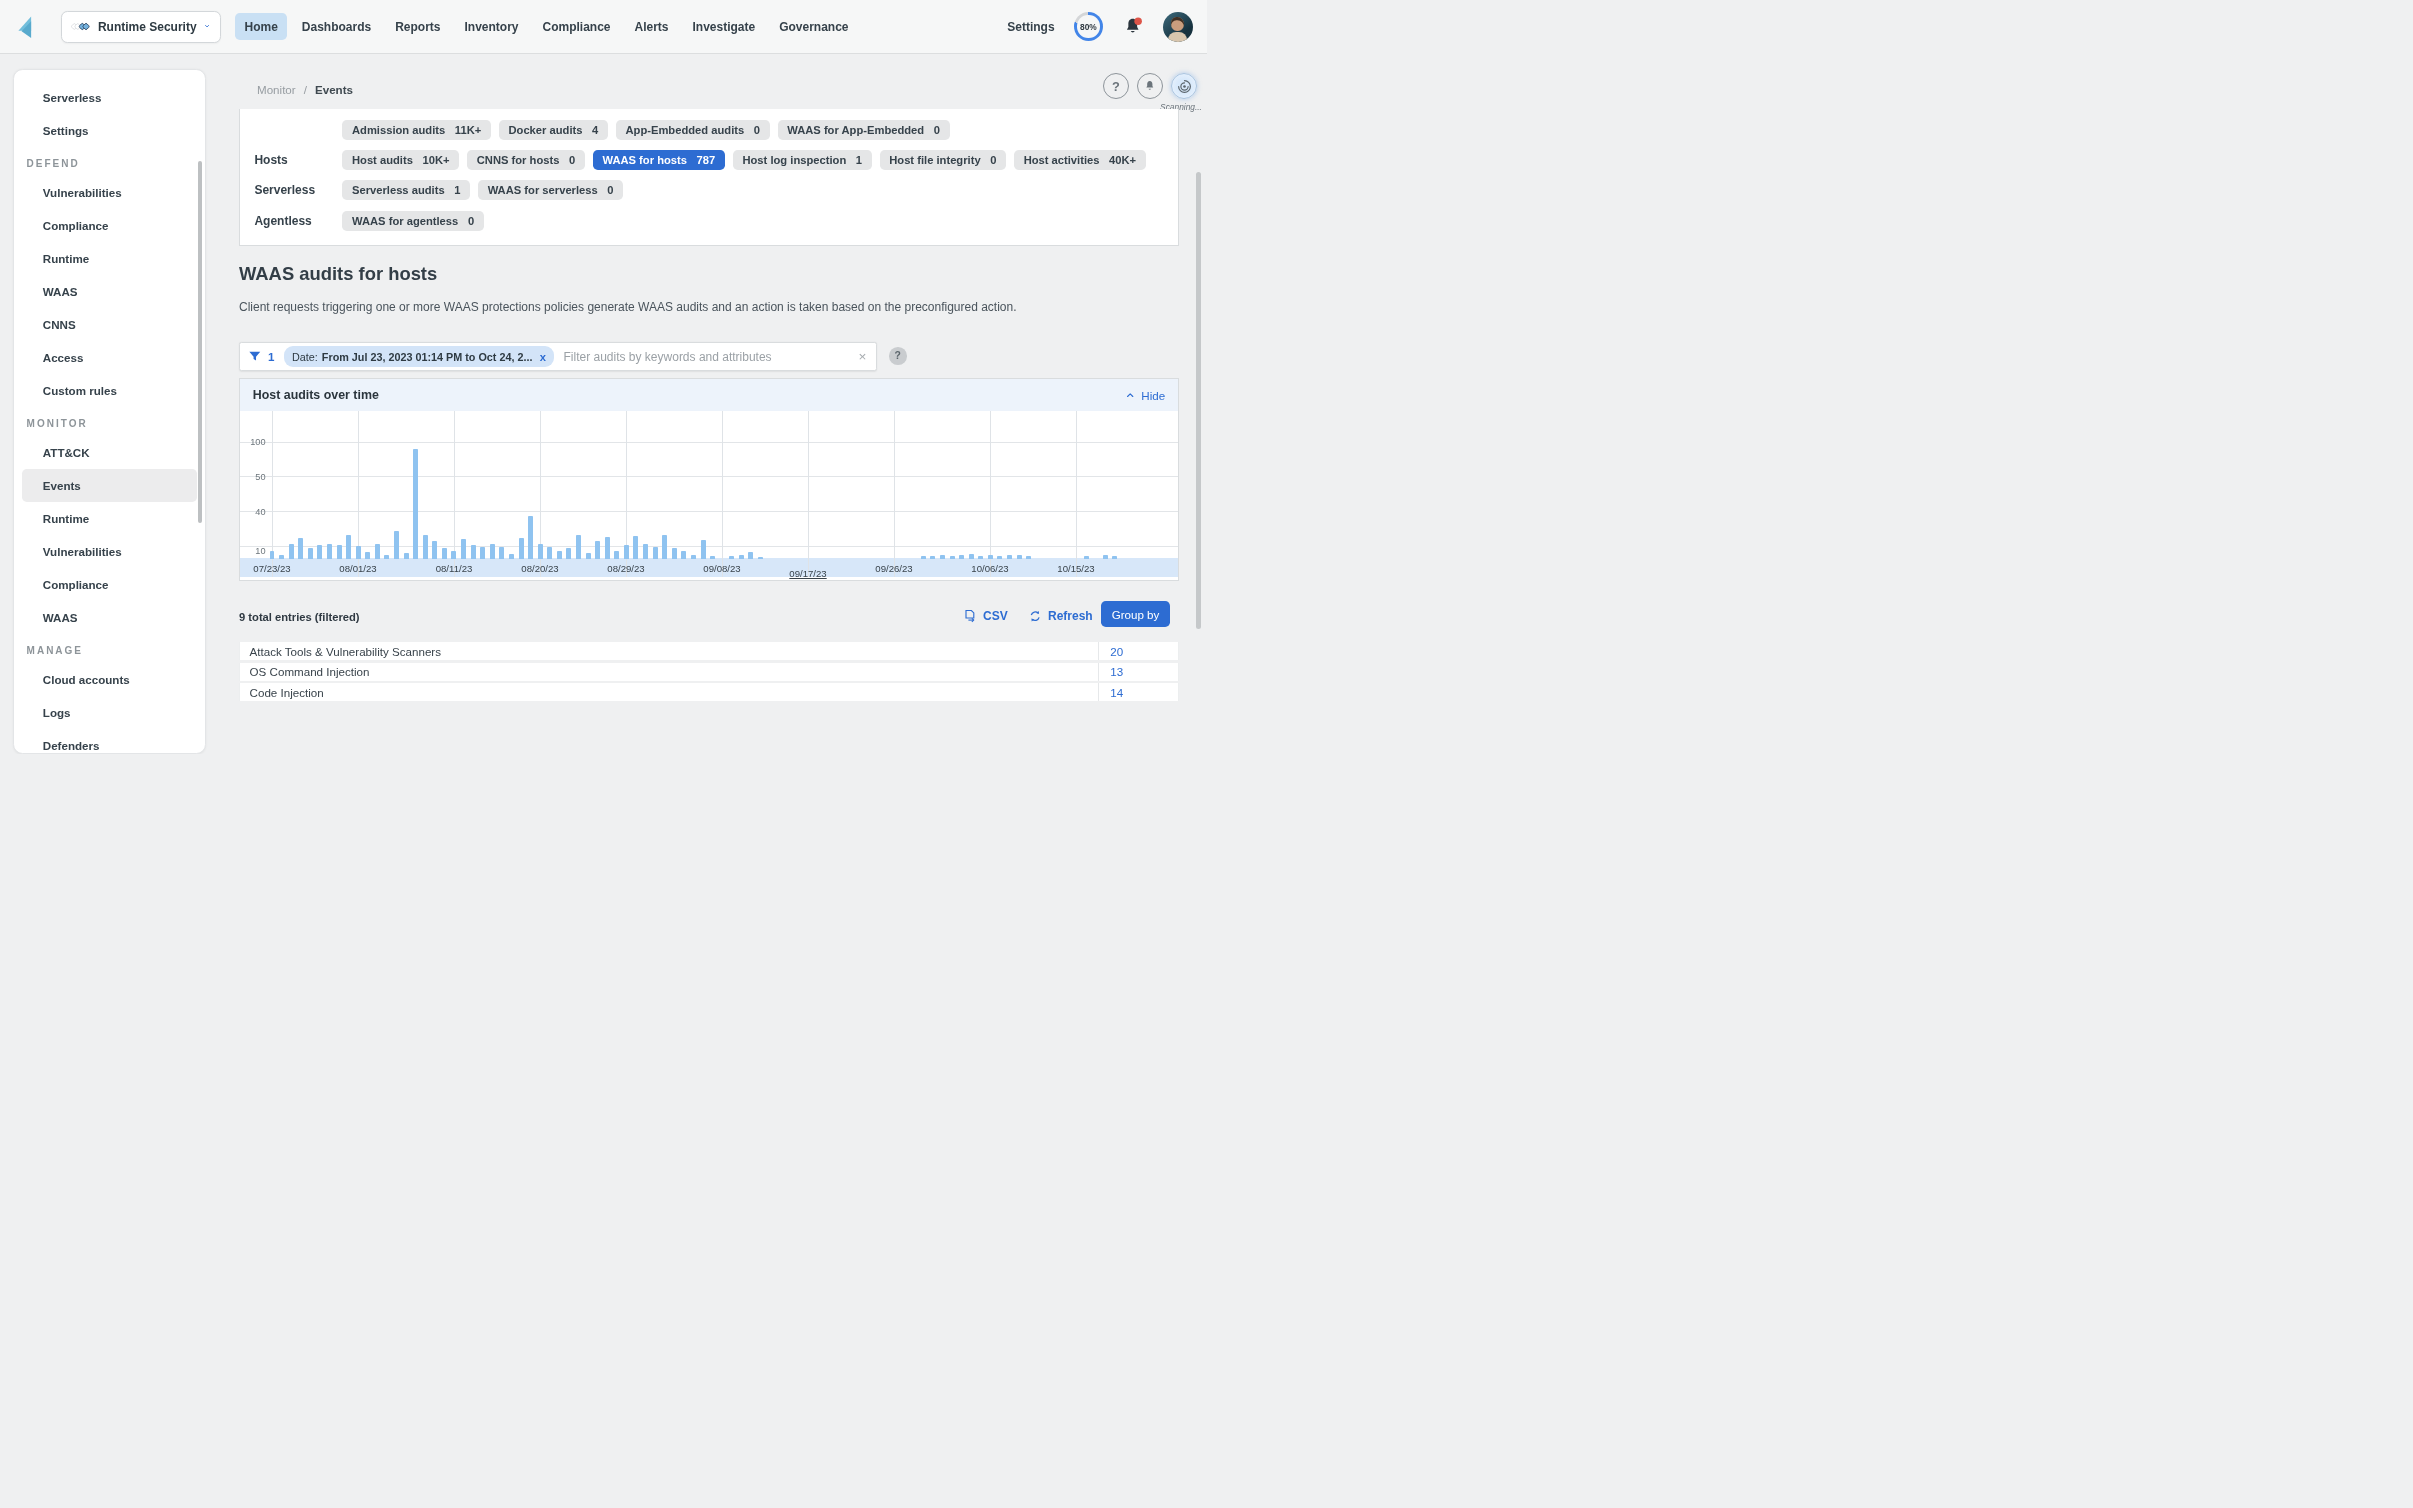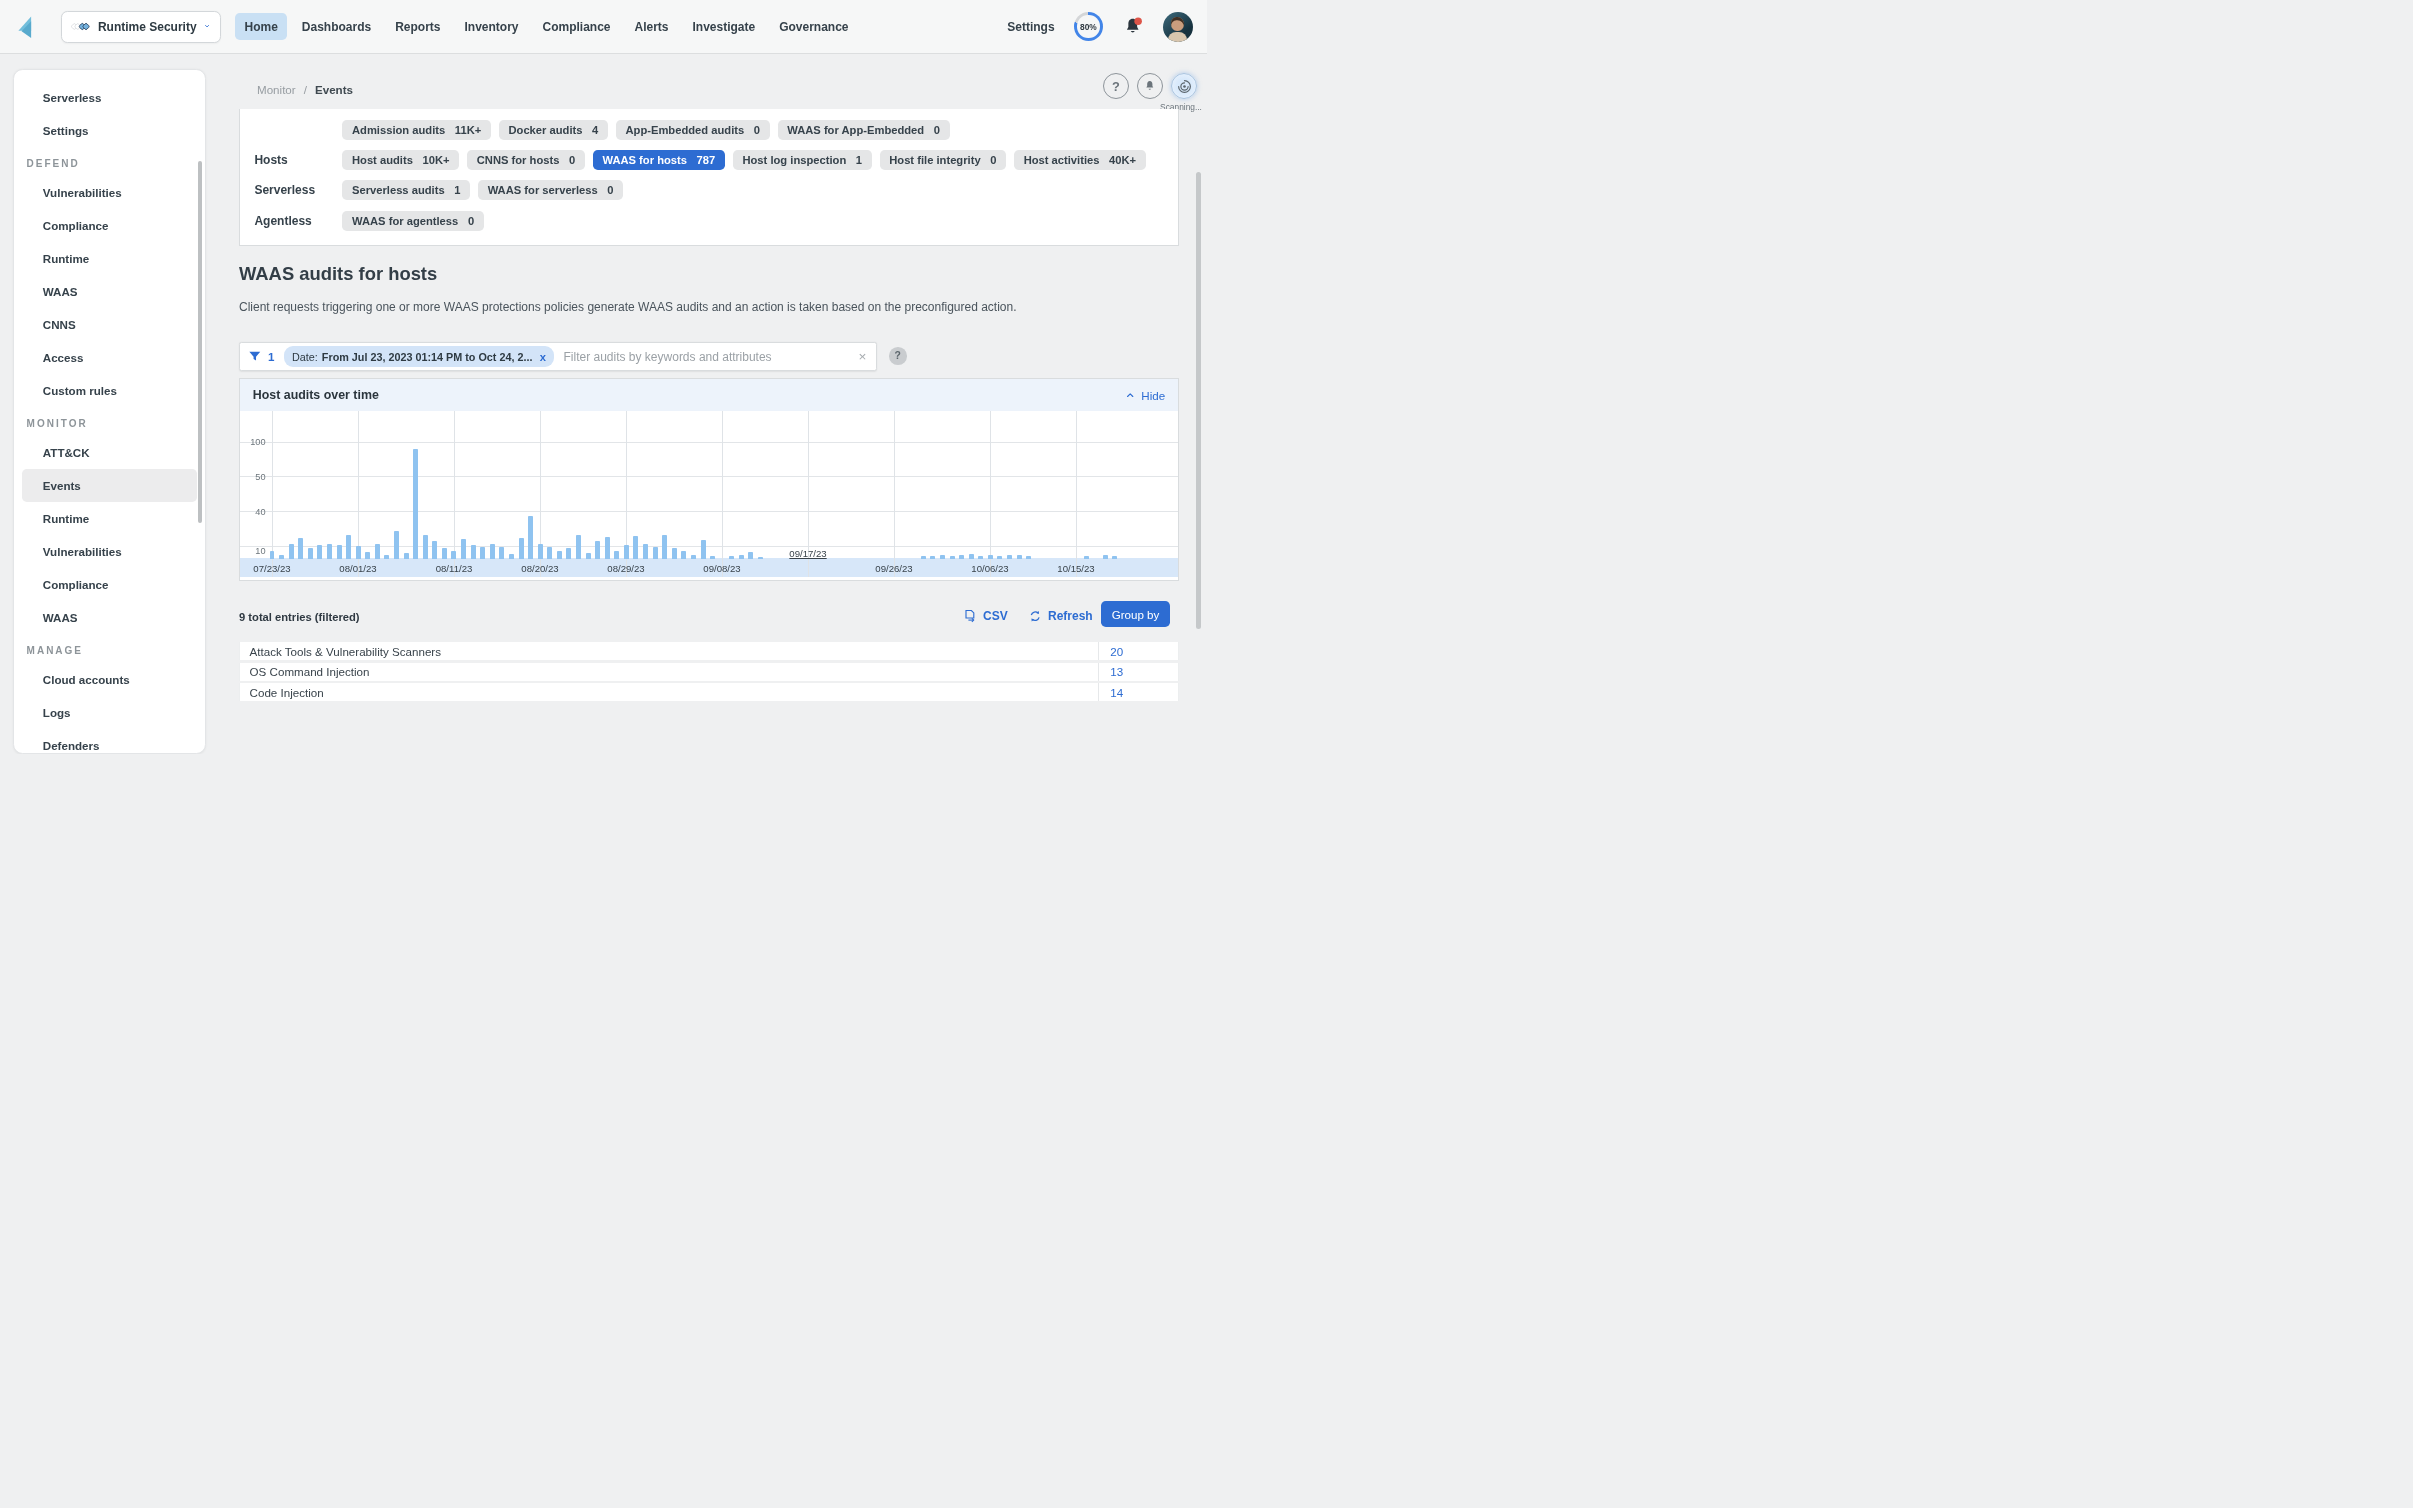--- a/index.html
+++ b/index.html
@@ -43,21 +43,21 @@
   
   .breadcrumb{position:absolute;left:257px;top:83px;font-size:11.6px;}
   .crumb-parent{color:#979da2;cursor:pointer;}
   .crumb-sep{color:#979da2;margin:0 4.8px;}
   .crumb-current{color:#3f4950;font-weight:600;}
   .content-icons{position:absolute;left:1103px;top:73px;display:flex;gap:8px;}
   .round-icon{width:26px;height:26px;border-radius:50%;border:1.2px solid #8d949a;display:flex;
     align-items:center;justify-content:center;color:#6b747b;font-size:12.8px;font-weight:700;cursor:pointer;background:#fff0;}
   .scan-icon{border:1.2px solid #a9c4e0;background:radial-gradient(circle,#d8e9fb 40%,#eef5fd 100%);
     box-shadow:0 0 4.8px rgba(120,170,230,.55);}
-  .scan-label{position:absolute;left:1149px;top:102px;width:64px;text-align:center;font-size:8.4px;color:#6b747b;}
+  .scan-label{position:absolute;left:1149px;top:102px;width:64px;text-align:center;font-size:8.4px;color:#6b747b;font-style:italic;}
   
   .chips-card{position:absolute;left:239px;top:109px;width:940px;background:#fff;
     border:0.8px solid #d9dcde;border-top:none;padding:9.6px 12.8px 11.2px 14.4px;}
   .chip-row{display:flex;align-items:center;margin-bottom:8px;min-height:22.3px;}
   .chip-row:last-child{margin-bottom:1.6px;}
   .row-label{width:88px;font-size:12px;font-weight:600;color:#36424b;flex:0 0 auto;}
   .chips-wrap{display:flex;gap:8px;flex-wrap:nowrap;}
   .chip{display:flex;align-items:center;gap:9.6px;padding:4px 9.6px;background:#e5e6e7;border-radius:4.8px;
     font-size:11.2px;font-weight:600;color:#36424b;cursor:pointer;white-space:nowrap;}
   .chip.selected{background:#2d6cd2;color:#fff;}
@@ -336,21 +336,21 @@
       <div class="xlab" style="left: 118px; bottom: 6.4px;">08/01/23</div>
       <div class="vgrid" style="left: 214px;"></div>
       <div class="xlab" style="left: 214px; bottom: 6.4px;">08/11/23</div>
       <div class="vgrid" style="left: 300px;"></div>
       <div class="xlab" style="left: 300px; bottom: 6.4px;">08/20/23</div>
       <div class="vgrid" style="left: 386px;"></div>
       <div class="xlab" style="left: 386px; bottom: 6.4px;">08/29/23</div>
       <div class="vgrid" style="left: 482px;"></div>
       <div class="xlab" style="left: 482px; bottom: 6.4px;">09/08/23</div>
       <div class="vgrid" style="left: 568px;"></div>
-      <div class="xlab" style="left: 568px; bottom: 21px; text-decoration: underline;">09/17/23</div>
+      <div class="xlab" style="left: 568px; bottom: 1px; text-decoration: underline;">09/17/23</div>
       <div class="vgrid" style="left: 654px;"></div>
       <div class="xlab" style="left: 654px; bottom: 6.4px;">09/26/23</div>
       <div class="vgrid" style="left: 750px;"></div>
       <div class="xlab" style="left: 750px; bottom: 6.4px;">10/06/23</div>
       <div class="vgrid" style="left: 836px;"></div>
       <div class="xlab" style="left: 836px; bottom: 6.4px;">10/15/23</div>
       <div class="bar" style="left: 29.5px; bottom: 21.5px; height: 8px; background: rgb(143, 195, 240);"></div>
       <div class="bar" style="left: 39px; bottom: 21.5px; height: 3.5px; background: rgb(143, 195, 240);"></div>
       <div class="bar" style="left: 49px; bottom: 21.5px; height: 15px; background: rgb(143, 195, 240);"></div>
       <div class="bar" style="left: 58px; bottom: 21.5px; height: 21px; background: rgb(143, 195, 240);"></div>

